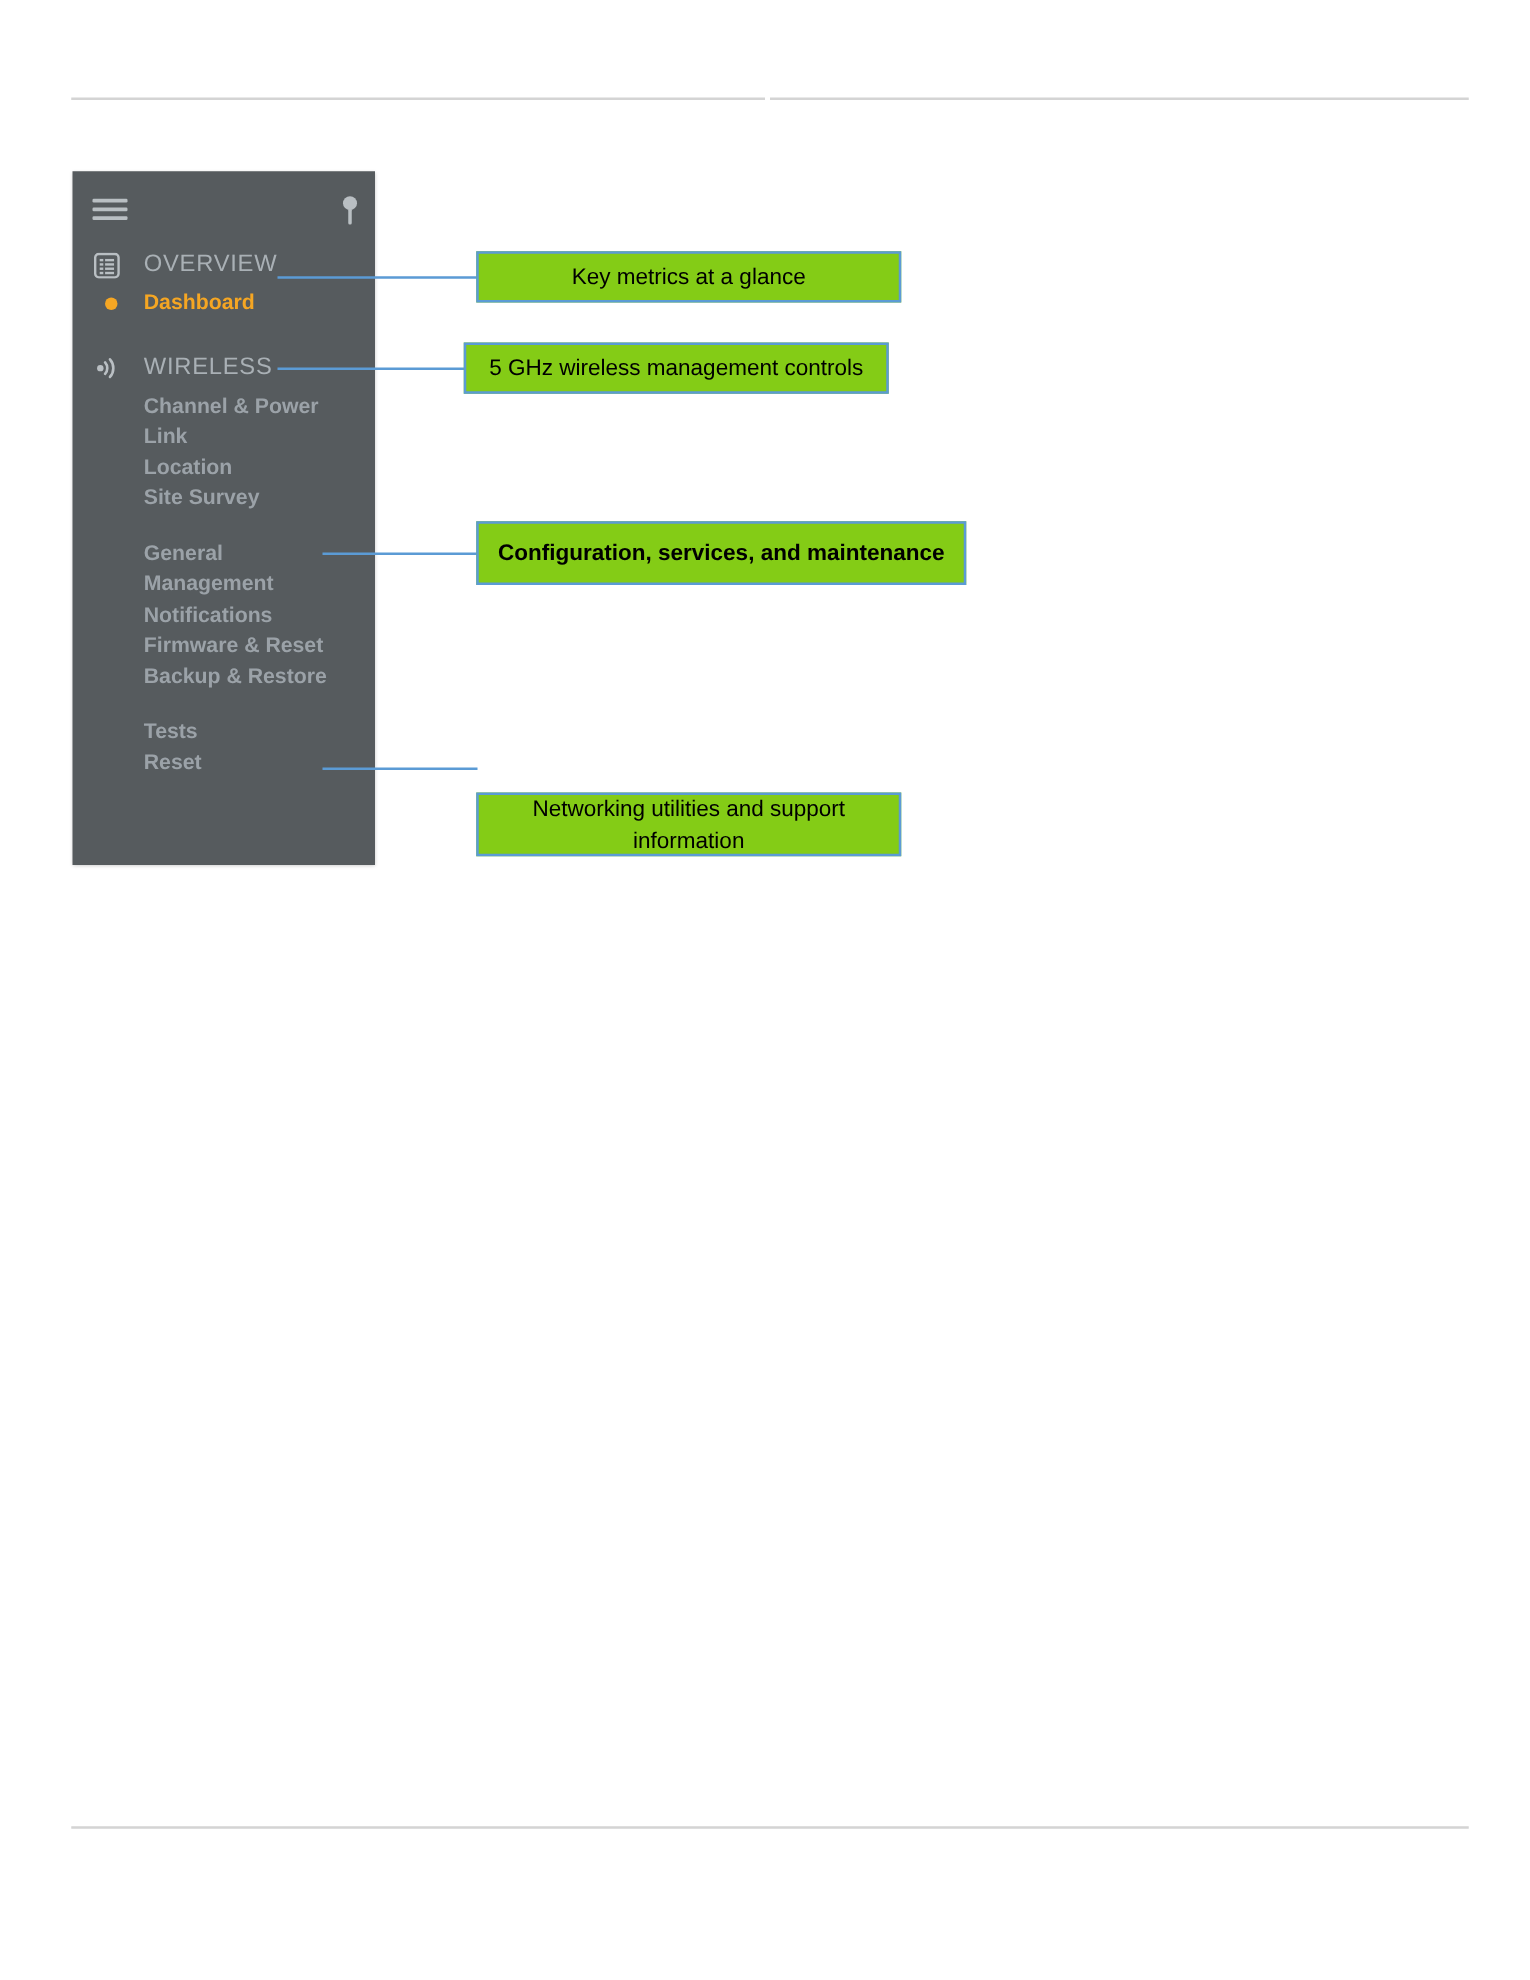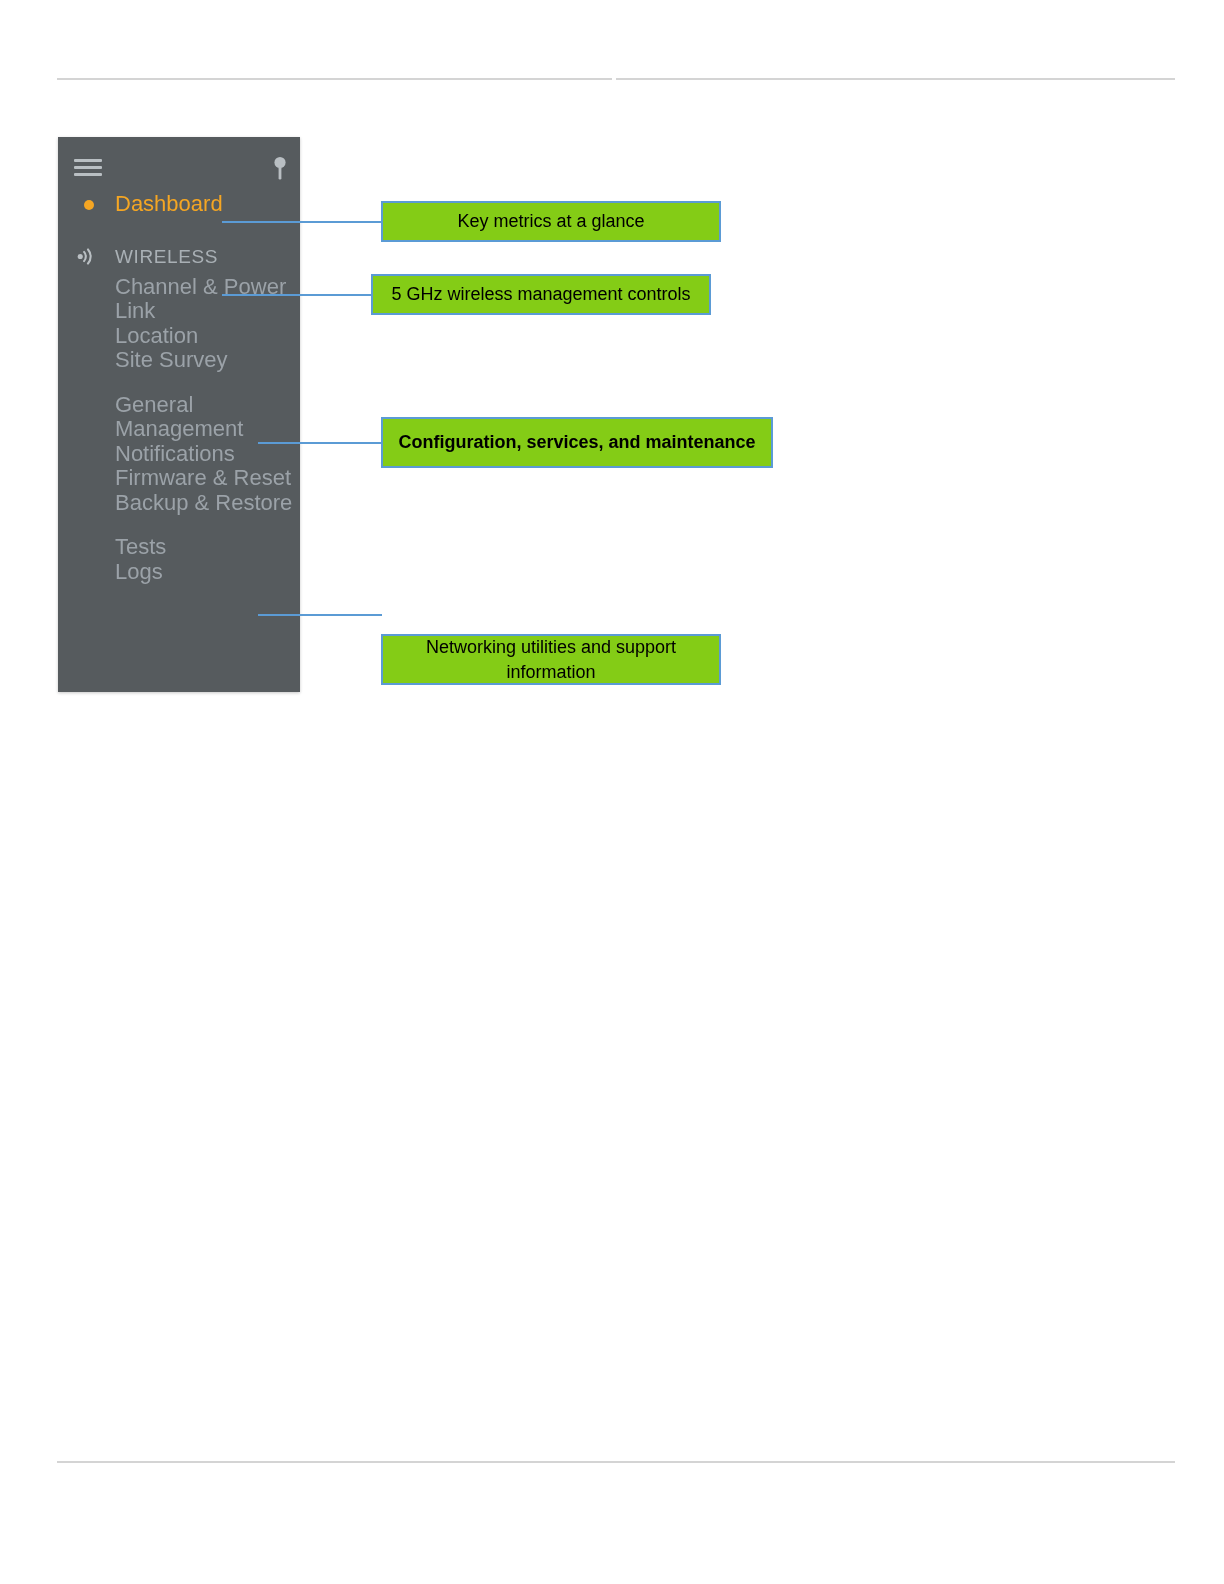--- a/index.html
+++ b/index.html
@@ -97,23 +97,24 @@
   
   .sb-item {
     position: relative;
     height: 24.5px;
   }
   .sb-item .i-label {
     position: absolute;
     left: 57px;
     top: 50%;
     transform: translateY(-54%);
-    font-size: 22px;
+    font-size: 17px;
     color: #9ba2a8;
     white-space: nowrap;
+    font-weight: bold;
   }
   .sb-item.active .i-label { color: #f5a623; }
   .sb-item .bullet {
     position: absolute;
     left: 26px;
     top: 50%;
     transform: translateY(-50%);
     width: 10px;
     height: 10px;
     border-radius: 50%;
@@ -158,20 +159,36 @@
         <i></i>
     </div>
     <div class="pin-icon">
       <svg viewBox="0 0 20 26" width="20" height="26" aria-hidden="true">
         <circle cx="10" cy="7.5" r="5.6" fill="#b9bfc3"></circle>
         <rect x="8.6" y="12" width="2.8" height="12.5" rx="1.2" fill="#b9bfc3"></rect>
       </svg>
     </div>
   </div>
 
+  <div class="sb-group">
+    <span class="g-icon">
+      <svg viewBox="0 0 22 22" width="21" height="21" aria-hidden="true">
+        <rect x="1.2" y="1.2" width="19.6" height="19.6" rx="3" fill="none" stroke="#b9bfc3" stroke-width="2"></rect>
+        <rect x="5" y="5.4" width="3" height="2" fill="#b9bfc3"></rect>
+        <rect x="9.5" y="5.4" width="7.5" height="2" fill="#b9bfc3"></rect>
+        <rect x="5" y="9" width="3" height="2" fill="#b9bfc3"></rect>
+        <rect x="9.5" y="9" width="7.5" height="2" fill="#b9bfc3"></rect>
+        <rect x="5" y="12.6" width="3" height="2" fill="#b9bfc3"></rect>
+        <rect x="9.5" y="12.6" width="7.5" height="2" fill="#b9bfc3"></rect>
+        <rect x="5" y="16.2" width="3" height="2" fill="#b9bfc3"></rect>
+        <rect x="9.5" y="16.2" width="7.5" height="2" fill="#b9bfc3"></rect>
+      </svg>
+    </span>
+    <span class="g-label">OVERVIEW</span>
+  </div>
   <div class="sb-item active">
     <span class="bullet"></span>
     <span class="i-label">Dashboard</span>
   </div>
 
   <div class="sb-gap-md"></div>
 
   <div class="sb-group">
     <span class="g-icon">
       <svg viewBox="0 0 22 22" width="21" height="21" aria-hidden="true">
@@ -212,21 +229,21 @@
   <div class="sb-item">
     <span class="i-label">Backup &amp; Restore</span>
   </div>
 
   <div class="sb-gap-md"></div>
 
   <div class="sb-item">
     <span class="i-label">Tests</span>
   </div>
   <div class="sb-item">
-    <span class="i-label">Logs</span>
+    <span class="i-label">Reset</span>
   </div>
 
 </div>
 
 <div class="connector" style="left:222px; top:221px; width:160px;"></div>
 <div class="connector" style="left:222px; top:294px; width:160px;"></div>
 <div class="connector" style="left:258px; top:442px; width:124px;"></div>
 <div class="connector" style="left:258px; top:614px; width:124px;"></div>
 
 <div class="callout" style="left:381px; top:201px; width:340px; height:41px;">

